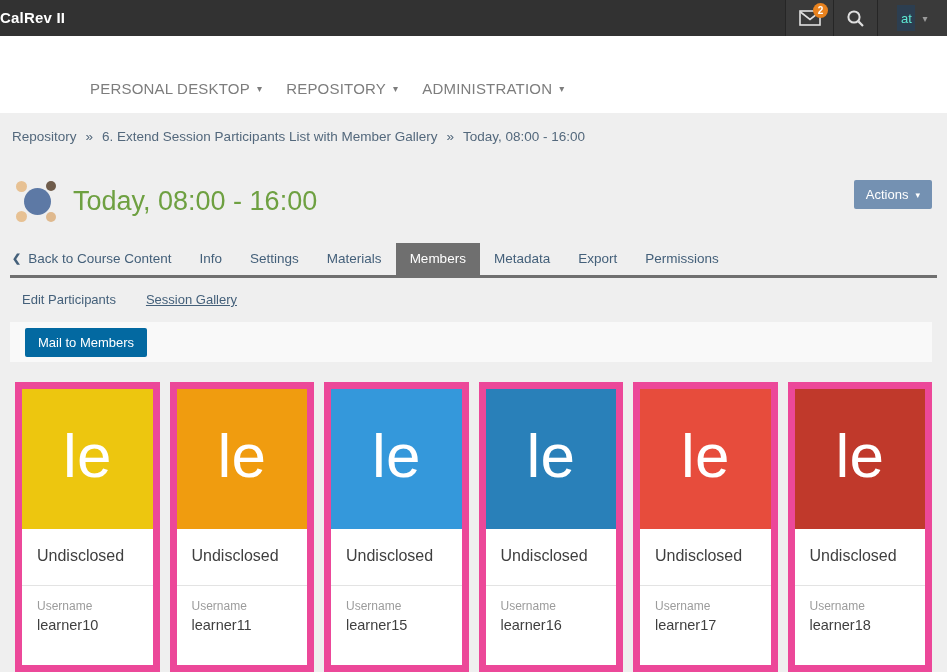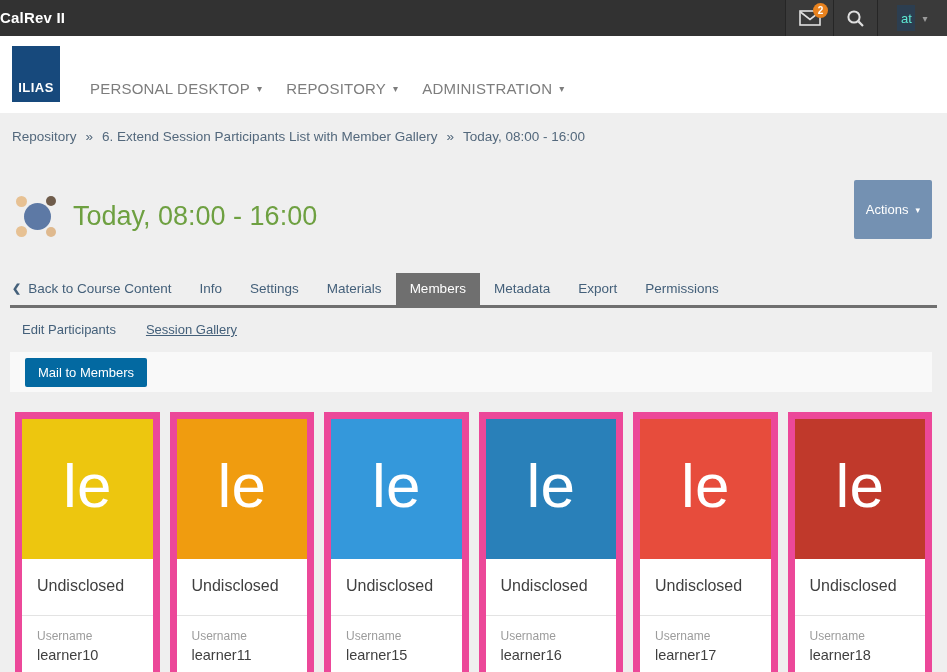--- a/index.html
+++ b/index.html
@@ -38,21 +38,21 @@
   
   .title-row { display:flex; align-items:center; padding:24px 15px 20px 15px; }
   .session-icon { width:44px; height:41px; position:relative; margin-right:14px; flex:none; }
   .session-icon i { position:absolute; border-radius:50%; display:block; }
   .si-main { width:27px; height:27px; left:9px; top:7px; background:#5d79a5; }
   .si-tl { width:11px; height:11px; left:1px; top:0; background:#e7c193; }
   .si-tr { width:10px; height:10px; left:31px; top:0; background:#6f5c4b; }
   .si-bl { width:11px; height:11px; left:1px; top:30px; background:#e7c193; }
   .si-br { width:10px; height:10px; left:31px; top:31px; background:#dfb98e; }
   .page-title { color:#6ea041; font-size:27px; font-weight:normal; }
-  .actions-btn { margin-left:auto; margin-bottom:14px; background:#7491b2; color:#ffffff; font-size:13px; border:none; padding:22px 12px; border-radius:2px; cursor:pointer; display:flex; align-items:center; gap:7px; }
+  .actions-btn { margin-left:auto; margin-bottom:14px; background:#7491b2; color:#ffffff; font-size:13px; border:none; padding:7px 12px; border-radius:2px; cursor:pointer; display:flex; align-items:center; gap:7px; }
   .actions-btn .caret { color:#ffffff; font-size:9px; }
 
   
   .tabs { display:flex; align-items:flex-end; margin:0 10px; border-bottom:3px solid #6f6f6f; }
   .back-tab { display:flex; align-items:center; gap:7px; color:#44607a; font-size:13.5px; padding:8px 14px 9px 2px; cursor:pointer; }
   .back-chevron { font-size:11px; font-weight:bold; color:#44607a; }
   .tab { color:#44607a; font-size:13.5px; padding:8px 14px 9px 14px; cursor:pointer; }
   .tab.active { background:#6f6f6f; color:#ffffff; }
 
   
@@ -99,21 +99,20 @@
       </span>
     </div>
     <div class="topbar-cell cell-user">
       <span class="user-box">at</span>
       <span class="caret">▾</span>
     </div>
   </div>
 </div>
 
 <div class="header">
-  <div class="logo">ILIAS</div>
   <div class="mainnav">
     <div class="mainnav-item">
       <span>PERSONAL DESKTOP</span>
       <span class="caret">▾</span>
     </div>
     <div class="mainnav-item">
       <span>REPOSITORY</span>
       <span class="caret">▾</span>
     </div>
     <div class="mainnav-item">

